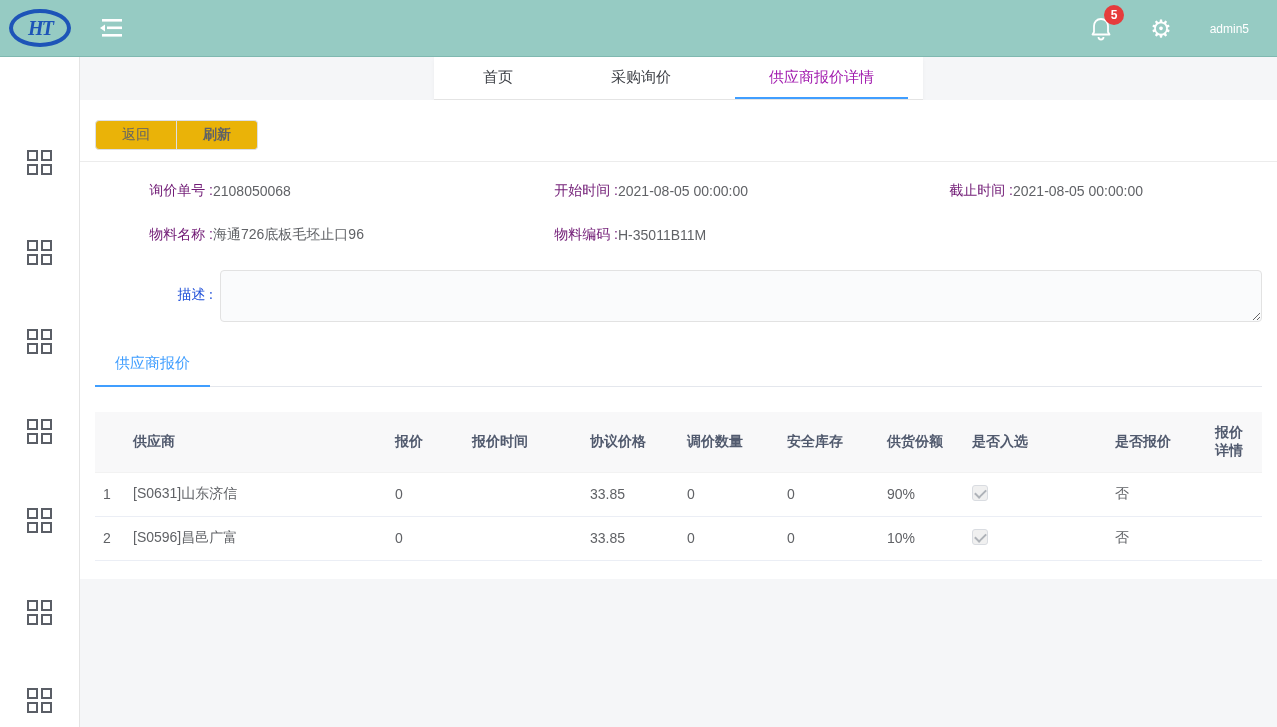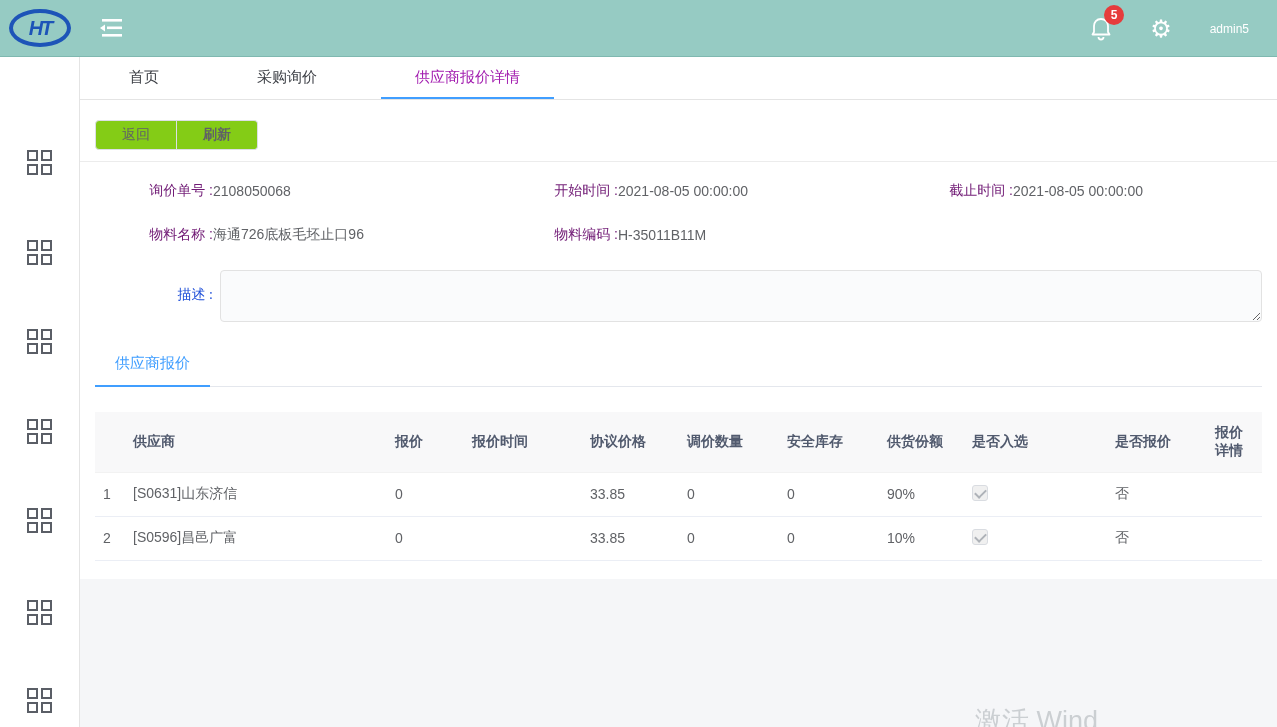--- a/index.html
+++ b/index.html
@@ -18,20 +18,21 @@
     border-bottom: 1px solid #7fb8b0;
     display: flex;
     align-items: center;
     position: relative;
   }
   .logo {
     width: 80px;
     display: flex;
     justify-content: center;
     align-items: center;
+    font-family: Liberation Serif, serif;
   }
   .logo-ellipse {
     width: 62px;
     height: 38px;
     border: 4px solid #1d54b8;
     border-radius: 50%;
     display: flex;
     align-items: center;
     justify-content: center;
   }
@@ -82,21 +83,21 @@
     left: 27px;
     width: 26px; height: 26px;
     display: grid;
     grid-template-columns: 11px 11px;
     grid-template-rows: 11px 11px;
     gap: 3px;
     cursor: pointer;
   }
   .grid-icon i { border: 2px solid #5a5e66; display: block; }
 
-  .main { flex: 1; display: flex; flex-direction: column; background: #f5f6f8; }
+  .main { flex: 1; display: flex; flex-direction: column; background: #f5f6f8; align-items: center; }
 
   
   .tabbar {
     height: 43px;
     background: #fff;
     border-bottom: 1px solid #e4e4e4;
     display: flex;
     align-items: stretch;
     box-shadow: 0 2px 4px rgba(0,0,0,0.04);
   }
@@ -114,21 +115,21 @@
 
   
   .content {
     background: #fff;
     padding: 20px 15px 18px 15px;
   }
   .btn-group { display: inline-flex; }
   .btn {
     height: 30px;
     padding: 0 26px;
-    background: #84cc16;
+    background: #eab308;
     border: 1px solid #dcdfe6;
     color: #606266;
     font-size: 14px;
     cursor: pointer;
     font-family: inherit;
   }
   .btn:first-child { border-radius: 4px 0 0 4px; }
   .btn + .btn { border-left: none; border-radius: 0 4px 4px 0; font-weight: bold; }
   .toolbar-divider {
     border: none;

